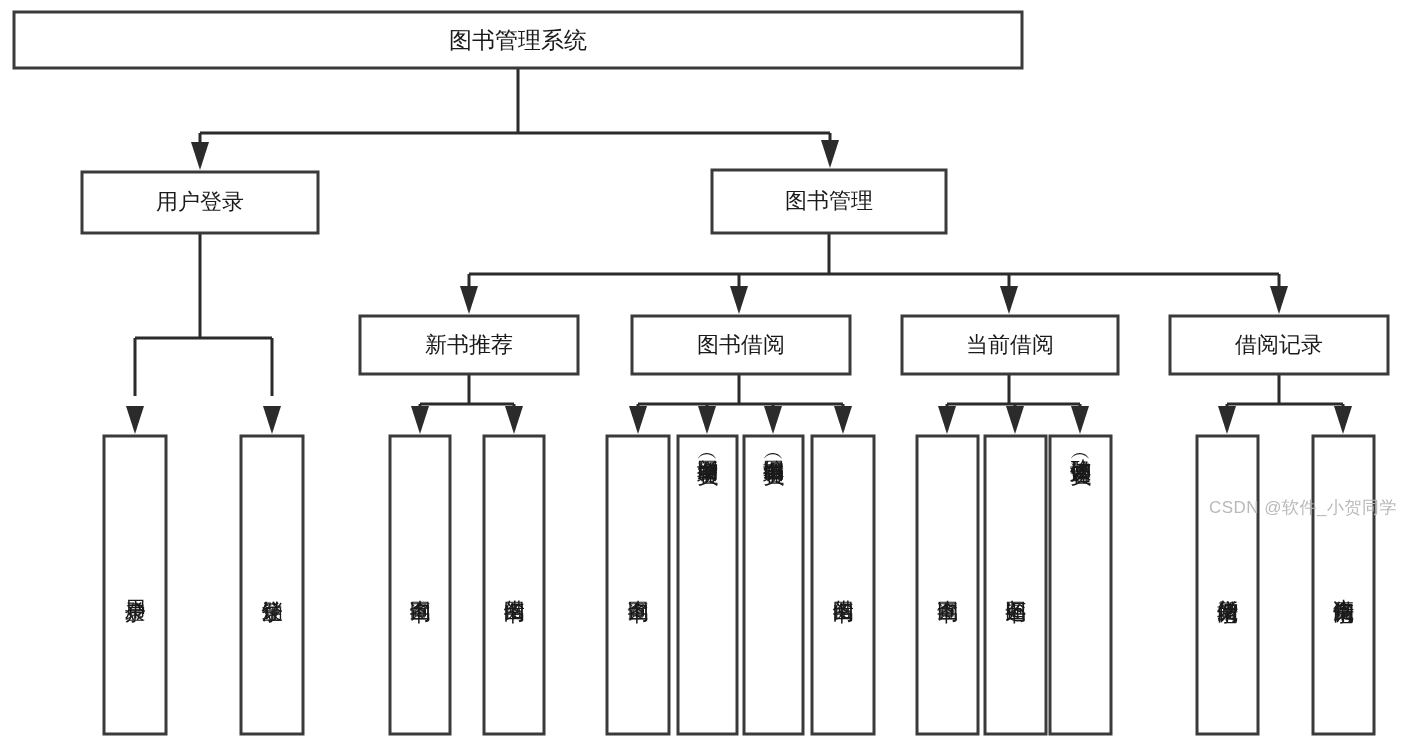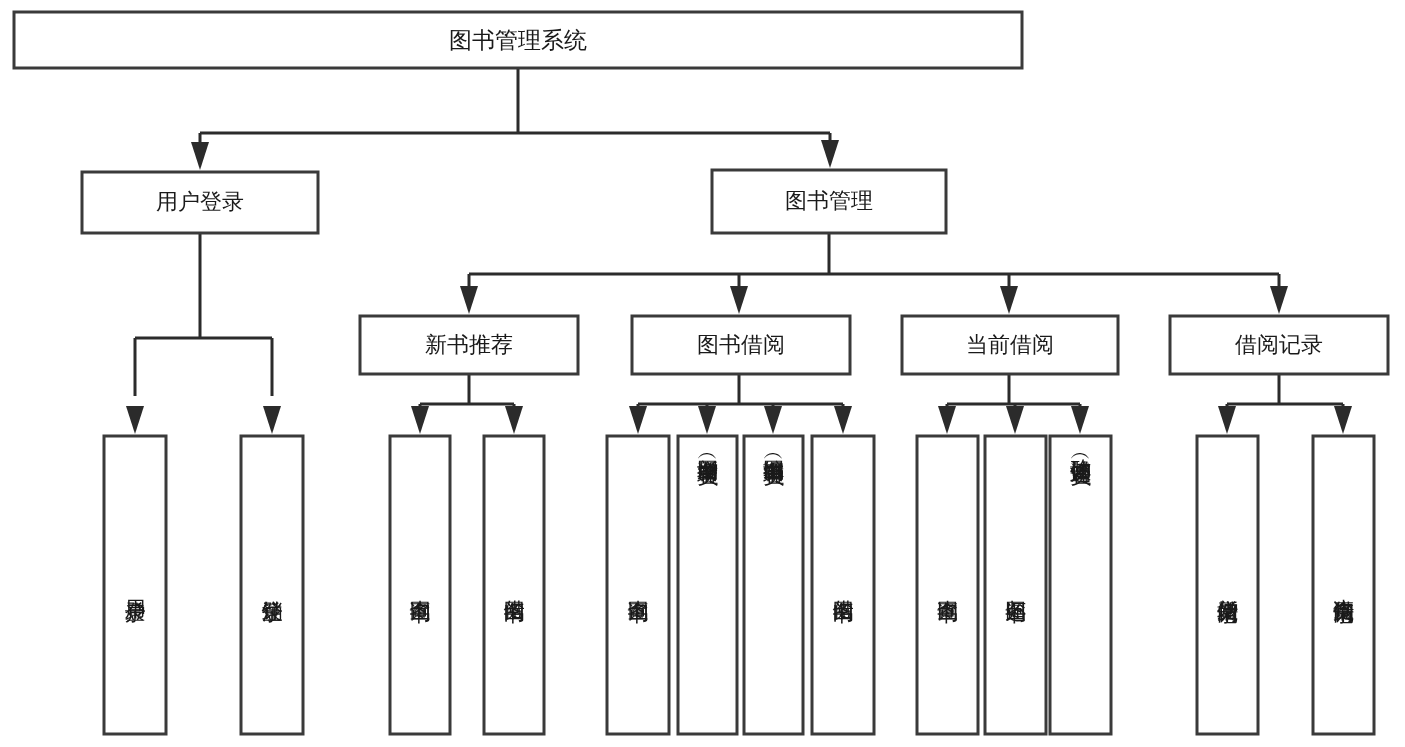--- a/index.html
+++ b/index.html
@@ -208,14 +208,15 @@
   <div class="leaf-label-wrap" style="left:1050px; top:436px; width:61px; height:298px; align-items:flex-start;">
     <span class="leaf-label" style="margin-top:6px;">确认归还（管理员）</span>
   </div>
   <div class="leaf-label-wrap" style="left:1197px; top:436px; width:61px; height:298px;">
     <span class="leaf-label">新增借阅记录</span>
   </div>
   <div class="leaf-label-wrap" style="left:1313px; top:436px; width:61px; height:298px;">
     <span class="leaf-label">查询借阅记录</span>
   </div>
 
+  <div id="watermark">CSDN @软件_小贺同学</div>
 
 </div>
 
 </body></html>

